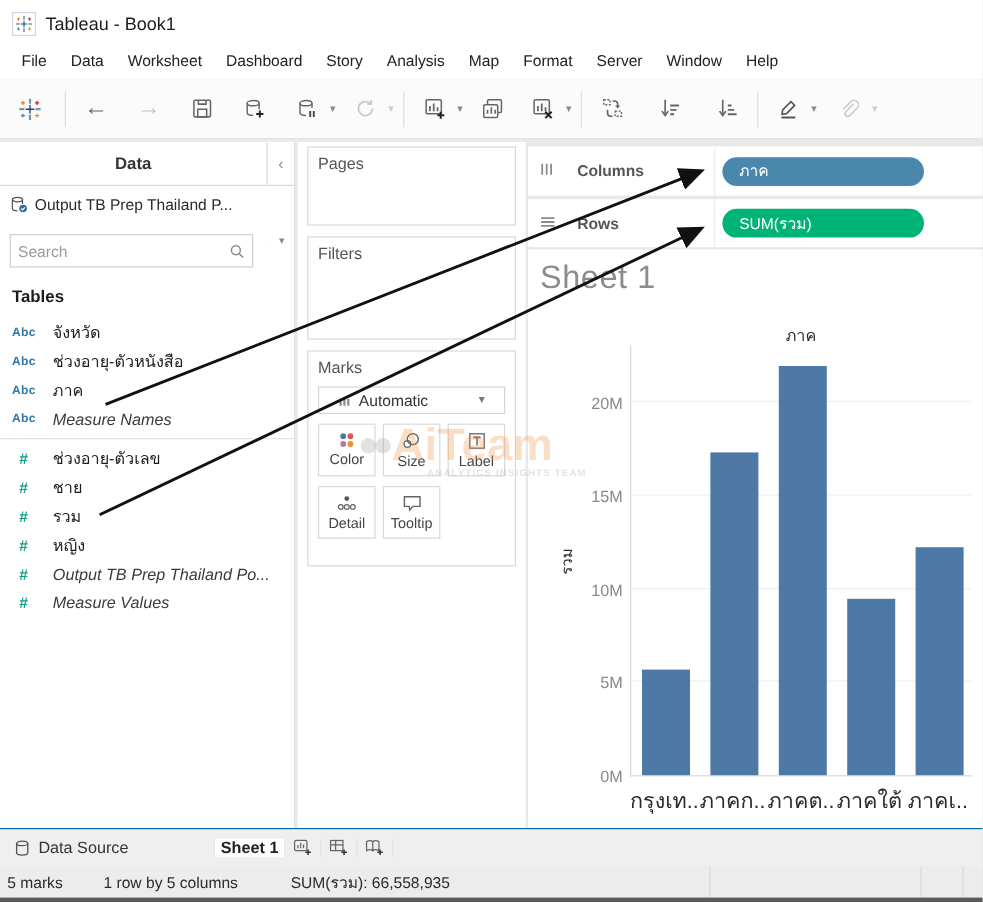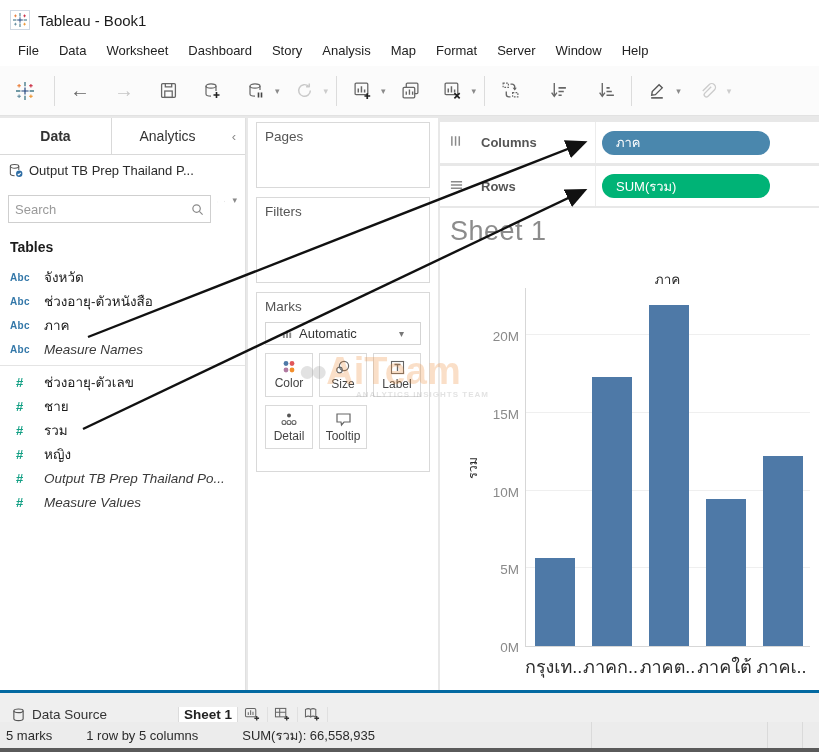--- a/index.html
+++ b/index.html
@@ -74,21 +74,21 @@
   .gridline { position:absolute; left:0; width:100%; height:1px; background:#efefef; }
   .ytick { position:absolute; right:291px; width:40px; text-align:right; font-size:13.5px; color:#8a8a8a; transform:translateY(-50%); }
   .bar { position:absolute; bottom:0; background:#4e79a7; }
   .xlab { position:absolute; top:444px; text-align:center; font-size:18px; color:#2b2b2b; white-space:nowrap; }
   
   .watermark { position:absolute; left:298px; top:352px; width:260px; opacity:.28; pointer-events:none; z-index:5; }
   .watermark .wm-main { font-size:38px; font-weight:bold; color:#f08f3c; line-height:1; display:flex; align-items:center; gap:4px; }
   .watermark .wm-dots { color:#9a9a9a; font-size:30px; letter-spacing:-6px; }
   .watermark .wm-sub { font-size:8px; font-weight:bold; color:#9a9a9a; letter-spacing:1px; margin-left:58px; }
   
-  .tabstrip { position:absolute; left:0; top:690px; width:819px; height:32px; background:#efefef; border-top:3px solid #0369a1; display:flex; align-items:flex-end; }
+  .tabstrip { position:absolute; left:0; top:690px; width:819px; height:32px; background:#efefef; border-top:1px solid #0369a1; display:flex; align-items:center; }
   .dstab { width:178px; display:flex; align-items:center; gap:7px; padding-left:12px; color:#333; font-size:13.5px; }
   .sheettab { width:60px; background:#fff; display:flex; align-items:center; justify-content:center; font-size:13.5px; font-weight:bold; color:#222; border-left:1px solid #dcdcdc; border-right:1px solid #dcdcdc; }
   .newtab-btn { width:30px; display:flex; align-items:center; justify-content:center; border-right:1px solid #e0e0e0; color:#666; }
   
   .statusbar { position:absolute; left:0; top:722px; width:819px; height:26px; background:#ececec; display:flex; align-items:center; font-size:13px; color:#2b2b2b; }
   .statusbar .seg { display:flex; align-items:center; height:100%; }
   .seg1 { width:592px; gap:0; border-right:1px solid #dadada; }
   .seg2 { width:176px; border-right:1px solid #dadada; }
   .seg3 { width:35px; border-right:1px solid #dadada; }
   .st-marks { margin-left:6px; }
@@ -236,21 +236,20 @@
       </svg>
     </span>
     <span class="caret dis">▾</span>
   </div>
 
   <div class="main">
 
     <div class="panel left-panel">
       <div class="dtabs">
         <div class="dtab active">Data</div>
-        <div class="dtab">Analytics</div>
         <div class="dtab-collapse">‹</div>
       </div>
       <div class="dsrow">
         <svg class="ic" width="15" height="15" viewBox="0 0 16 16" fill="none" stroke="#555" stroke-width="1.1">
           <ellipse cx="7" cy="3.5" rx="4.5" ry="2"></ellipse>
             <path d="M2.5 3.5v8c0 1.1 2 2 4.5 2M11.5 3.5v4"></path>
           <circle cx="12" cy="11.5" r="3.4" fill="#2e6da4" stroke="none"></circle>
             <path d="M10.4 11.5l1.2 1.2 2-2.2" stroke="#fff" stroke-width="1.1"></path>
         </svg>
         <span>Output TB Prep Thailand P...</span>

